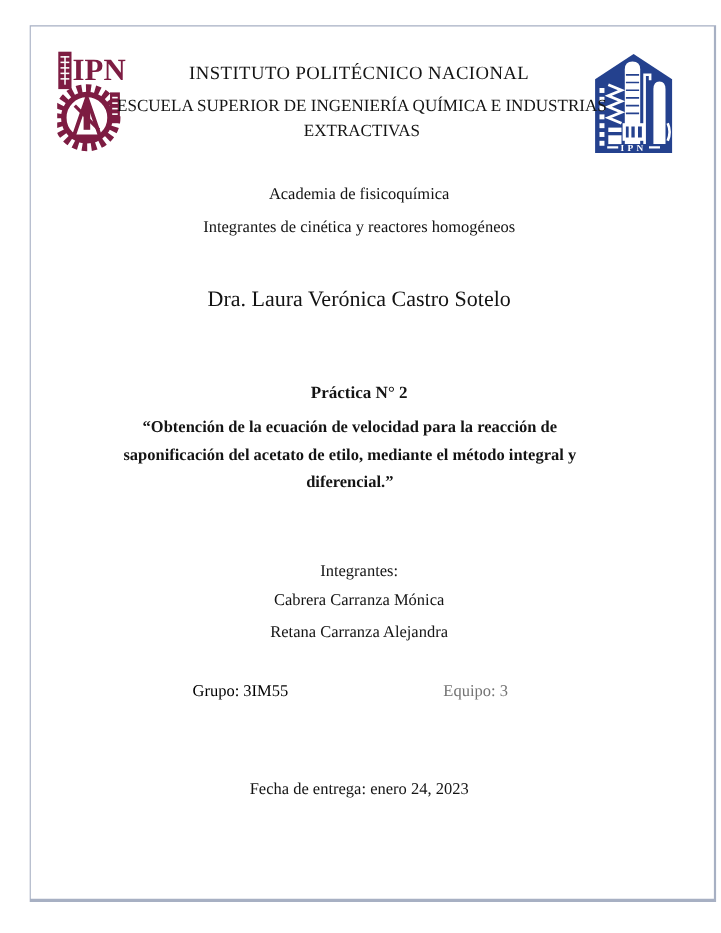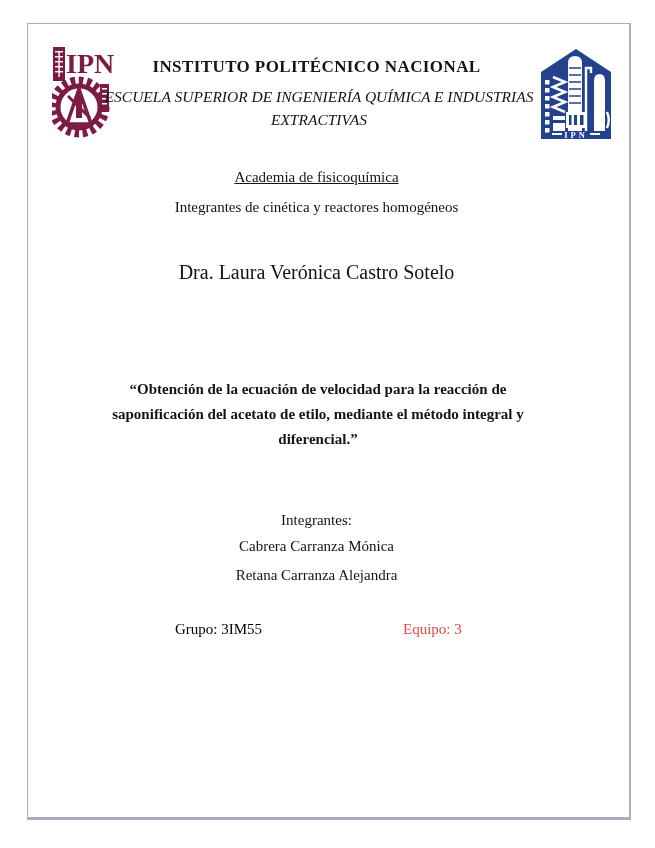--- a/index.html
+++ b/index.html
@@ -20,49 +20,50 @@
     position: absolute;
     left: 27px;
     top: 23px;
     width: 601px;
     height: 793px;
     background: #ffffff;
     border-style: solid;
     border-color: #a7b0c3;
     border-width: 1px 2px 3px 1px;
     box-sizing: content-box;
+    padding-left: 20px;
   }
   .txt {
     position: absolute;
     left: 0;
     right: 24px;
     text-align: center;
     color: #141414;
     white-space: nowrap;
   }
   .wrap {
     white-space: normal;
   }
   .logo {
     position: absolute;
   }
-  #institution   { top: 33px;  font-size: 17px; font-weight: bold; letter-spacing: 0.4px; }
-  #school        { top: 61px;  font-size: 15.5px; line-height: 23px; left: 73px; right: 92px; width: auto; white-space: normal; font-style: italic; }
-  #academy       { top: 145px; font-size: 15px; text-decoration: underline; }
+  #institution   { top: 33px;  font-size: 17px; font-weight: normal; letter-spacing: 0.4px; }
+  #school        { top: 61px;  font-size: 15.5px; line-height: 23px; left: 73px; right: 92px; width: auto; white-space: normal; }
+  #academy       { top: 145px; font-size: 15px; }
   #laboratory    { top: 175px; font-size: 15px; }
   #professor     { top: 237px; font-size: 20px; }
   #practice-num  { top: 325px; font-size: 15.5px; font-weight: bold; }
   #practice-title{ top: 353px; font-size: 15px; font-weight: bold; line-height: 25px;
                    left: 65px; width: 450px; right: auto; white-space: normal; }
   #members-label { top: 488px; font-size: 15px; }
   #member-0      { top: 514px; font-size: 15px; }
   #member-1      { top: 543px; font-size: 15px; }
   #group-row     { position: absolute; top: 597px; left: 0; right: 0; height: 20px; }
   #group  { position: absolute; left: 147px; font-size: 15px; color: #000000; }
-  #team   { position: absolute; left: 375px; font-size: 15px; color: #ef4444; }
+  #team   { position: absolute; left: 375px; font-size: 15px; color: #737373; }
   #date          { top: 686px; font-size: 15px; }
   #ipn-logo    { left: 24px;  top: 20px; }
   #esiqie-logo { left: 512px; top: 24px; }
 </style>
 </head>
 <body>
 
 <div class="canvas">
   <div class="page">
 
@@ -138,25 +139,27 @@
       <text x="36" y="89.5" text-anchor="middle" font-size="8.5" font-weight="bold" fill="#ffffff" letter-spacing="3" font-family="Liberation Serif, serif">IPN</text>
     </svg>
 
     <div id="institution" class="txt">INSTITUTO POLITÉCNICO NACIONAL</div>
     <div id="school" class="txt wrap">ESCUELA SUPERIOR DE INGENIERÍA QUÍMICA E INDUSTRIAS EXTRACTIVAS</div>
 
     <div id="academy" class="txt">Academia de fisicoquímica</div>
     <div id="laboratory" class="txt">Integrantes de cinética y reactores homogéneos</div>
     <div id="professor" class="txt">Dra. Laura Verónica Castro Sotelo</div>
 
+    <div id="practice-num" class="txt">Práctica N° 2</div>
     <div id="practice-title" class="txt">“Obtención de la ecuación de velocidad para la reacción de saponificación del acetato de etilo, mediante el método integral y diferencial.”</div>
 
     <div id="members-label" class="txt">Integrantes:</div>
     <div id="member-1" class="txt">Retana Carranza Alejandra</div>
     <div id="member-0" class="txt">Cabrera Carranza Mónica</div>
 
     <div id="group-row">
       <span id="group">Grupo: 3IM55</span>
       <span id="team">Equipo: 3</span>
     </div>
 
+    <div id="date" class="txt">Fecha de entrega: enero 24, 2023</div>
   </div>
 </div>
 
 </body></html>

